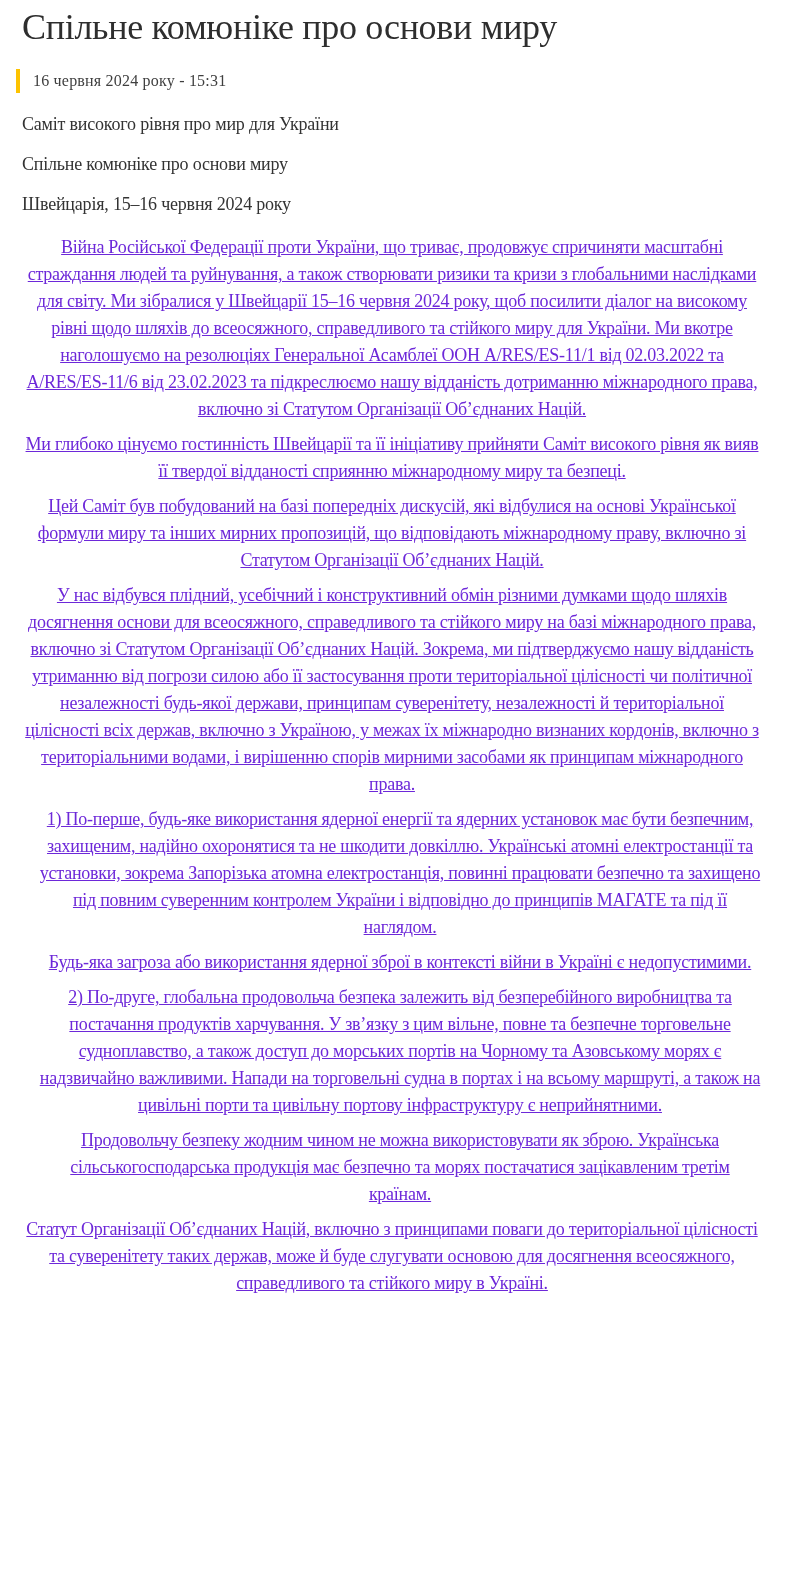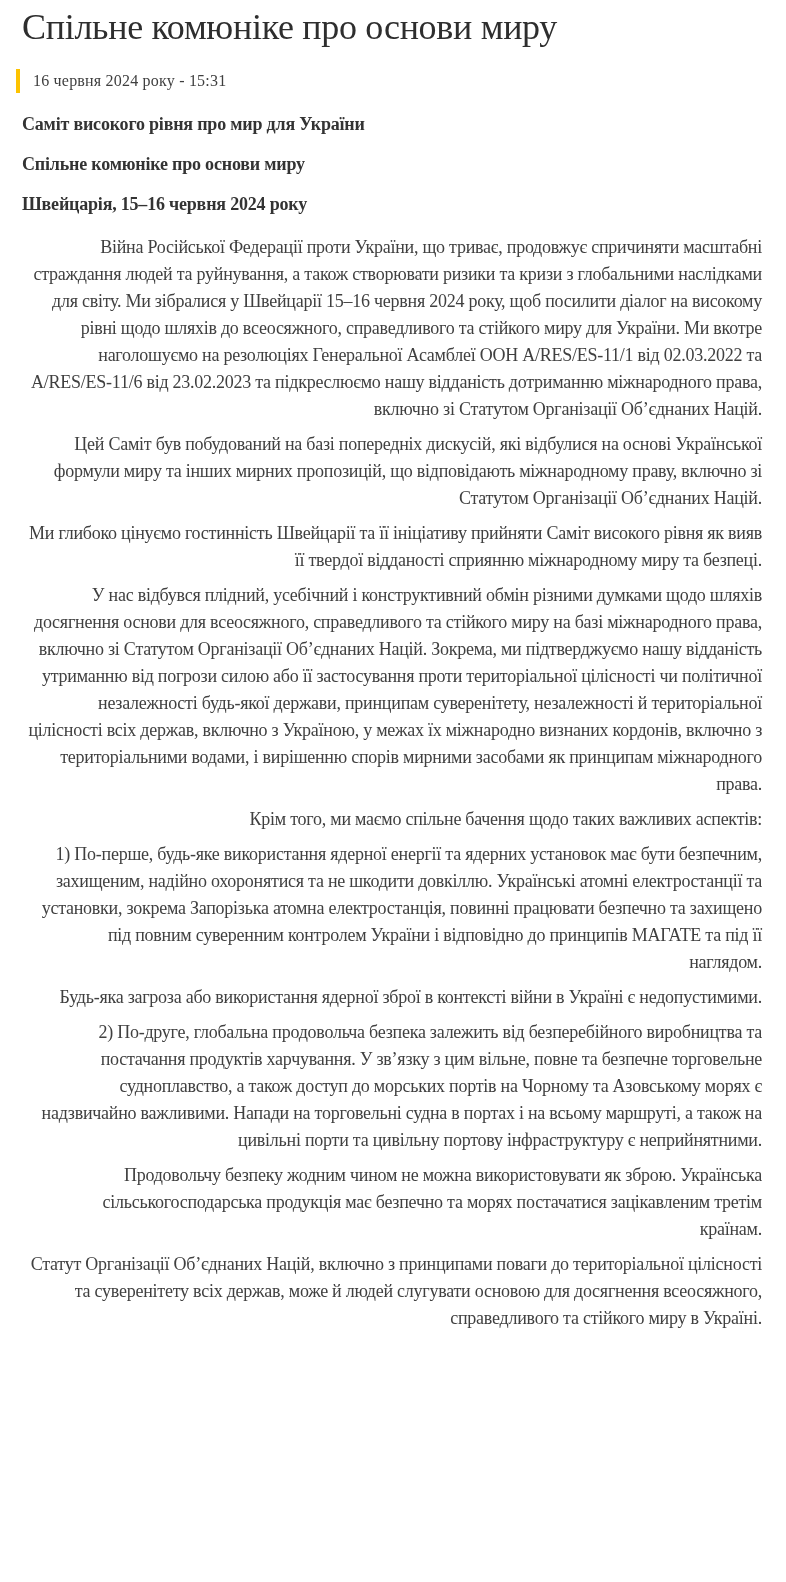--- a/index.html
+++ b/index.html
@@ -36,34 +36,35 @@
     height: 24px;
     background: #fdc300;
     margin-right: 13px;
   }
   .publish-date {
     font-size: 16px;
     color: #3f3f3f;
     letter-spacing: 0.2px;
   }
   p.lead {
-    font-weight: 700;
+    font-weight: 400;
     font-size: 18px;
     line-height: 21px;
     margin: 19px 0;
     color: #333333;
     letter-spacing: -0.2px;
   }
   p.body {
     font-size: 18px;
     line-height: 27px;
     margin: 8px 0;
-    color: #404040;
+    color: #6d28d9;
     letter-spacing: -0.25px;
-    text-align: right;
+    text-align: center;
+    text-decoration: underline;
   }
   p.indent {
     margin-left: 16px;
   }
 </style>
 </head>
 <body>
 
 <div class="page">
 
@@ -73,33 +74,32 @@
     <span class="accent-bar"></span>
     <span class="publish-date">16 червня 2024 року - 15:31</span>
   </div>
 
   <p class="lead">Саміт високого рівня про мир для України</p>
   <p class="lead">Спільне комюніке про основи миру</p>
   <p class="lead">Швейцарія, 15–16 червня 2024 року</p>
 
   <p class="body">Війна Російської Федерації проти України, що триває, продовжує спричиняти масштабні страждання людей та руйнування, а також створювати ризики та кризи з глобальними наслідками для світу. Ми зібралися у Швейцарії 15–16 червня 2024 року, щоб посилити діалог на високому рівні щодо шляхів до всеосяжного, справедливого та стійкого миру для України. Ми вкотре наголошуємо на резолюціях Генеральної Асамблеї ООН A/RES/ES-11/1 від 02.03.2022 та A/RES/ES-11/6 від 23.02.2023 та підкреслюємо нашу відданість дотриманню міжнародного права, включно зі Статутом Організації Об’єднаних Націй.</p>
 
+  <p class="body">Ми глибоко цінуємо гостинність Швейцарії та її ініціативу прийняти Саміт високого рівня як вияв її твердої відданості сприянню міжнародному миру та безпеці.</p>
+
   <p class="body">Цей Саміт був побудований на базі попередніх дискусій, які відбулися на основі Української формули миру та інших мирних пропозицій, що відповідають міжнародному праву, включно зі Статутом Організації Об’єднаних Націй.</p>
-
-  <p class="body">Ми глибоко цінуємо гостинність Швейцарії та її ініціативу прийняти Саміт високого рівня як вияв її твердої відданості сприянню міжнародному миру та безпеці.</p>
 
   <p class="body">У нас відбувся плідний, усебічний і конструктивний обмін різними думками щодо шляхів досягнення основи для всеосяжного, справедливого та стійкого миру на базі міжнародного права, включно зі Статутом Організації Об’єднаних Націй. Зокрема, ми підтверджуємо нашу відданість утриманню від погрози силою або її застосування проти територіальної цілісності чи політичної незалежності будь-якої держави, принципам суверенітету, незалежності й територіальної цілісності всіх держав, включно з Україною, у межах їх міжнародно визнаних кордонів, включно з територіальними водами, і вирішенню спорів мирними засобами як принципам міжнародного права.</p>
 
-  <p class="body">Крім того, ми маємо спільне бачення щодо таких важливих аспектів:</p>
 
   <p class="body indent">1) По-перше, будь-яке використання ядерної енергії та ядерних установок має бути безпечним, захищеним, надійно охоронятися та не шкодити довкіллю. Українські атомні електростанції та установки, зокрема Запорізька атомна електростанція, повинні працювати безпечно та захищено під повним суверенним контролем України і відповідно до принципів МАГАТЕ та під її наглядом.</p>
 
   <p class="body indent">Будь-яка загроза або використання ядерної зброї в контексті війни в Україні є недопустимими.</p>
 
   <p class="body indent">2) По-друге, глобальна продовольча безпека залежить від безперебійного виробництва та постачання продуктів харчування. У зв’язку з цим вільне, повне та безпечне торговельне судноплавство, а також доступ до морських портів на Чорному та Азовському морях є надзвичайно важливими. Напади на торговельні судна в портах і на всьому маршруті, а також на цивільні порти та цивільну портову інфраструктуру є неприйнятними.</p>
 
   <p class="body indent">Продовольчу безпеку жодним чином не можна використовувати як зброю. Українська сільськогосподарська продукція має безпечно та морях постачатися зацікавленим третім країнам.</p>
 
 
 
-  <p class="body">Статут Організації Об’єднаних Націй, включно з принципами поваги до територіальної цілісності та суверенітету всіх держав, може й людей слугувати основою для досягнення всеосяжного, справедливого та стійкого миру в Україні.</p>
+  <p class="body">Статут Організації Об’єднаних Націй, включно з принципами поваги до територіальної цілісності та суверенітету таких держав, може й буде слугувати основою для досягнення всеосяжного, справедливого та стійкого миру в Україні.</p>
 
 </div>
 
 </body></html>

